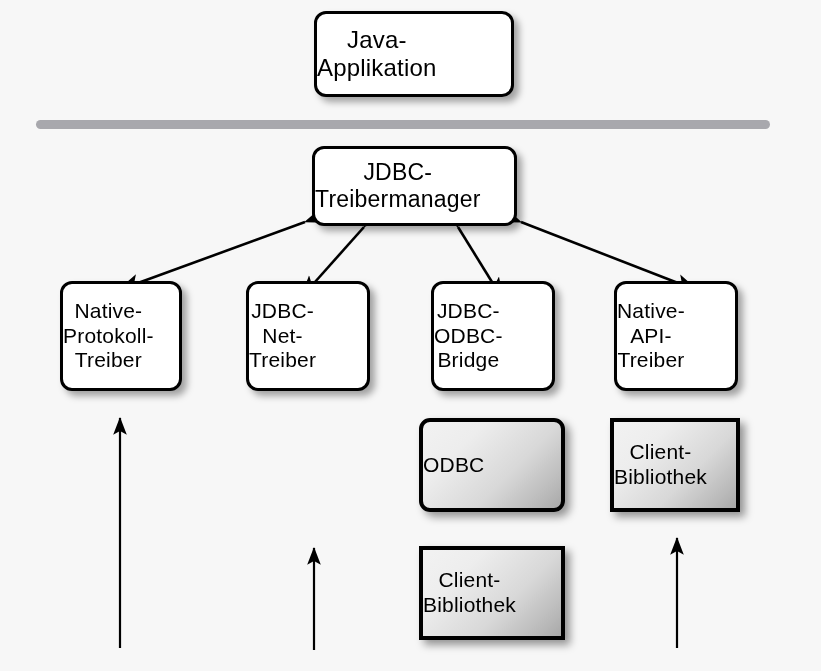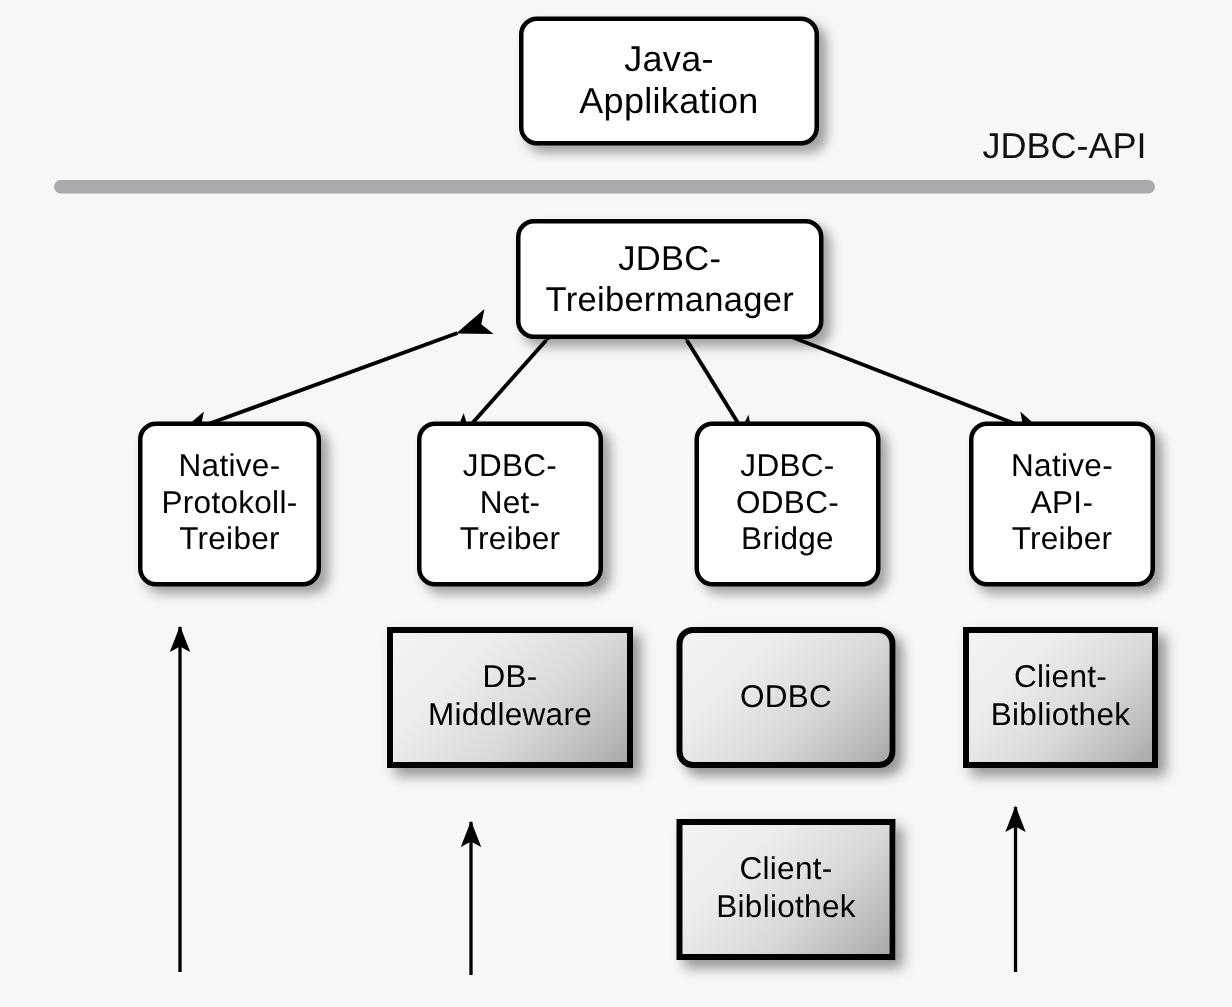--- a/index.html
+++ b/index.html
@@ -31,24 +31,23 @@
     pointer-events: none;
     z-index: 1;
   }
 
   
   .node {
     position: absolute;
     box-sizing: border-box;
     display: flex;
     align-items: center;
-    justify-content: center;
+    justify-content: flex-start;
     text-align: center;
     z-index: 3;
-    margin-left: 32px;
   }
   .node-white {
     background: #ffffff;
     border: 3px solid #000000;
     border-radius: 12px;
     box-shadow: 5px 5px 7px rgba(0,0,0,0.35);
     color: #000000;
   }
   .node-label {
     display: block;
@@ -110,21 +109,20 @@
 
     <line x1="120" y1="648" x2="120" y2="418" stroke="#000000" stroke-width="2.2" marker-end="url(#arrowThin)"></line>
 
     <line x1="314" y1="650" x2="314" y2="548" stroke="#000000" stroke-width="2.2" marker-end="url(#arrowThin)"></line>
 
     <line x1="677" y1="648" x2="677" y2="538" stroke="#000000" stroke-width="2.2" marker-end="url(#arrowThin)"></line>
   </svg>
 
   <div class="api-bar" style="left:36px; top:120px; width:734px; height:9px;"></div>
 
-  <div class="free-label" style="left:655px; top:84px; font-size:24px;">JDBC-API</div>
 
   <div class="node node-white" style="left:314px; top:11px; width:200px; height:86px;">
     <span class="node-label" style="font-size:24px;">Java-
 Applikation</span>
   </div>
 
   <div class="node node-white" style="left:312px; top:146px; width:205px; height:80px;">
     <span class="node-label" style="font-size:23px;">JDBC-
 Treibermanager</span>
   </div>
@@ -146,24 +144,20 @@
 ODBC-
 Bridge</span>
   </div>
 
   <div class="node node-white" style="left:614px; top:281px; width:124px; height:110px;">
     <span class="node-label" style="font-size:21px;">Native-
 API-
 Treiber</span>
   </div>
 
-  <div class="node node-grad" style="left:226px; top:418px; width:164px; height:94px;">
-    <span class="node-label" style="font-size:21px;">DB-
-Middleware</span>
-  </div>
 
   <div class="node node-grad" style="left:419px; top:418px; width:146px; height:94px;border-radius:11px;">
     <span class="node-label" style="font-size:21px;">ODBC</span>
   </div>
 
   <div class="node node-grad" style="left:610px; top:418px; width:130px; height:94px;">
     <span class="node-label" style="font-size:21px;">Client-
 Bibliothek</span>
   </div>
 

